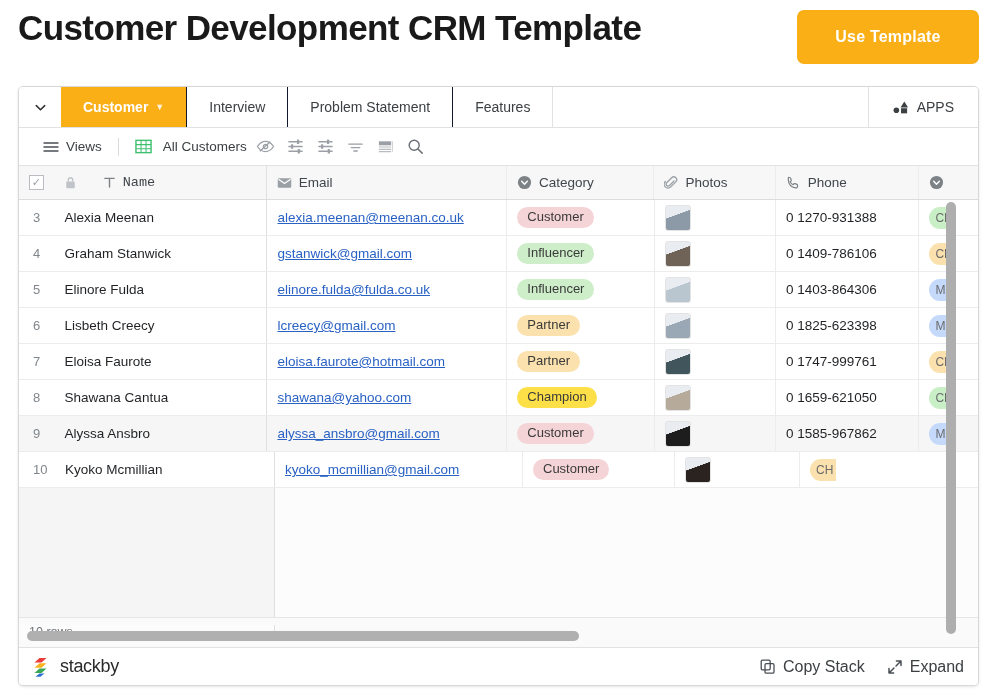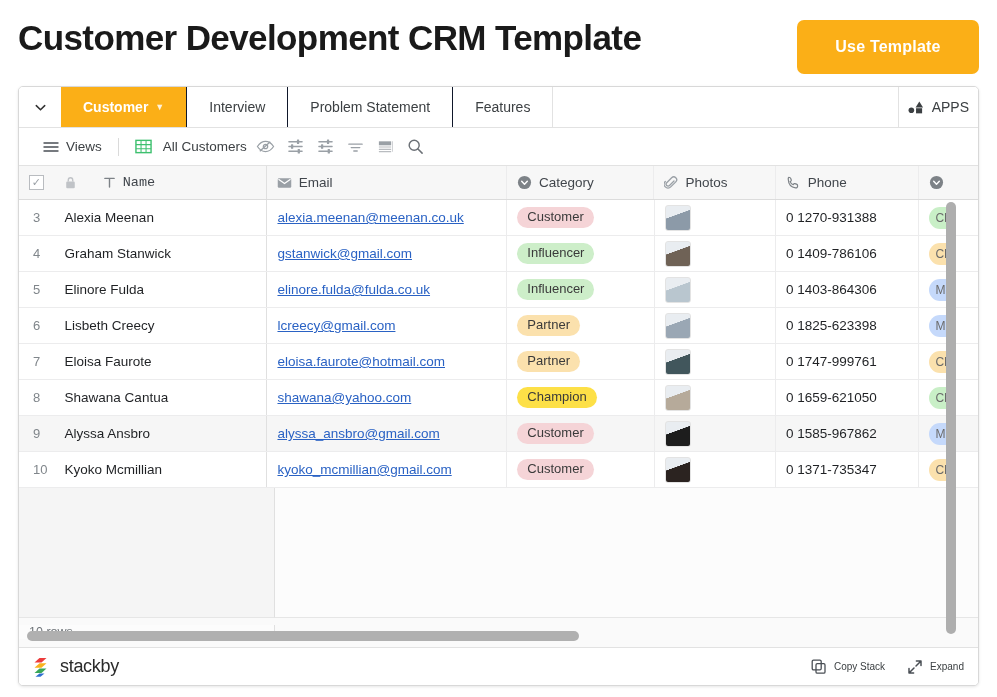--- a/index.html
+++ b/index.html
@@ -8,21 +8,20 @@
     background: #ffffff;
     font-family: "Liberation Sans", sans-serif;
     overflow: hidden;
   }
 
   
   .page-header {
     position: relative;
     height: 80px;
     padding: 17px 18px;
-    margin-top: 10px;
   }
   .page-title {
     position: absolute;
     left: 18px; top: 8px;
     font-size: 35px;
     font-weight: bold;
     color: #1a1a1a;
     letter-spacing: -0.6px;
     white-space: nowrap;
   }
@@ -89,21 +88,21 @@
   .tab .caret {
     font-size: 9px;
     opacity: 0.85;
   }
   .tab-spacer {
     flex: 1 1 auto;
     border-left: 1px solid #e2e2e2;
   }
   .apps-btn {
     display: flex; align-items: center; gap: 7px;
-    padding: 0 9px;
+    padding: 0 24px;
     border-left: 1px solid #e2e2e2;
     font-size: 14px;
     color: #3c4043;
     cursor: pointer;
   }
 
   
   .toolbar {
     height: 38px;
     display: flex; align-items: center;
@@ -287,21 +286,21 @@
   }
   .brand { display: flex; align-items: center; gap: 6px; }
   .brand-name {
     font-size: 18px;
     color: #2b2b2b;
     letter-spacing: -0.3px;
   }
   .footer-spacer { flex: 1 1 auto; }
   .footer-btn {
     display: flex; align-items: center; gap: 7px;
-    font-size: 10px;
+    font-size: 16px;
     color: #3c4043;
     margin-left: 22px;
     cursor: pointer;
   }
   svg { display: block; }
 </style>
 </head>
 <body>
 
 <div class="page-header">
@@ -610,21 +609,20 @@
             <div class="cell c-name">Kyoko Mcmillian</div>
             <div class="cell c-email">
               <span class="email-link">kyoko_mcmillian@gmail.com</span>
             </div>
             <div class="cell c-cat">
               <span class="badge" style="background: rgb(245, 212, 215);">Customer</span>
             </div>
             <div class="cell c-photo">
               <span class="avatar" style="background: linear-gradient(160deg, rgb(233, 237, 241) 0%, rgb(233, 237, 241) 38%, rgb(43, 35, 32) 39%, rgb(43, 35, 32) 100%);"></span>
             </div>
-            <div class="cell c-phone">0 1371-735347</div>
             <div class="cell c-extra">
               <span class="pill-partial" style="background: rgb(251, 225, 173);">CH</span>
             </div>
           </div>
         </div>
 
       <div class="empty-zone">
         <div class="empty-left"></div>
         <div class="empty-right"></div>
       </div>

